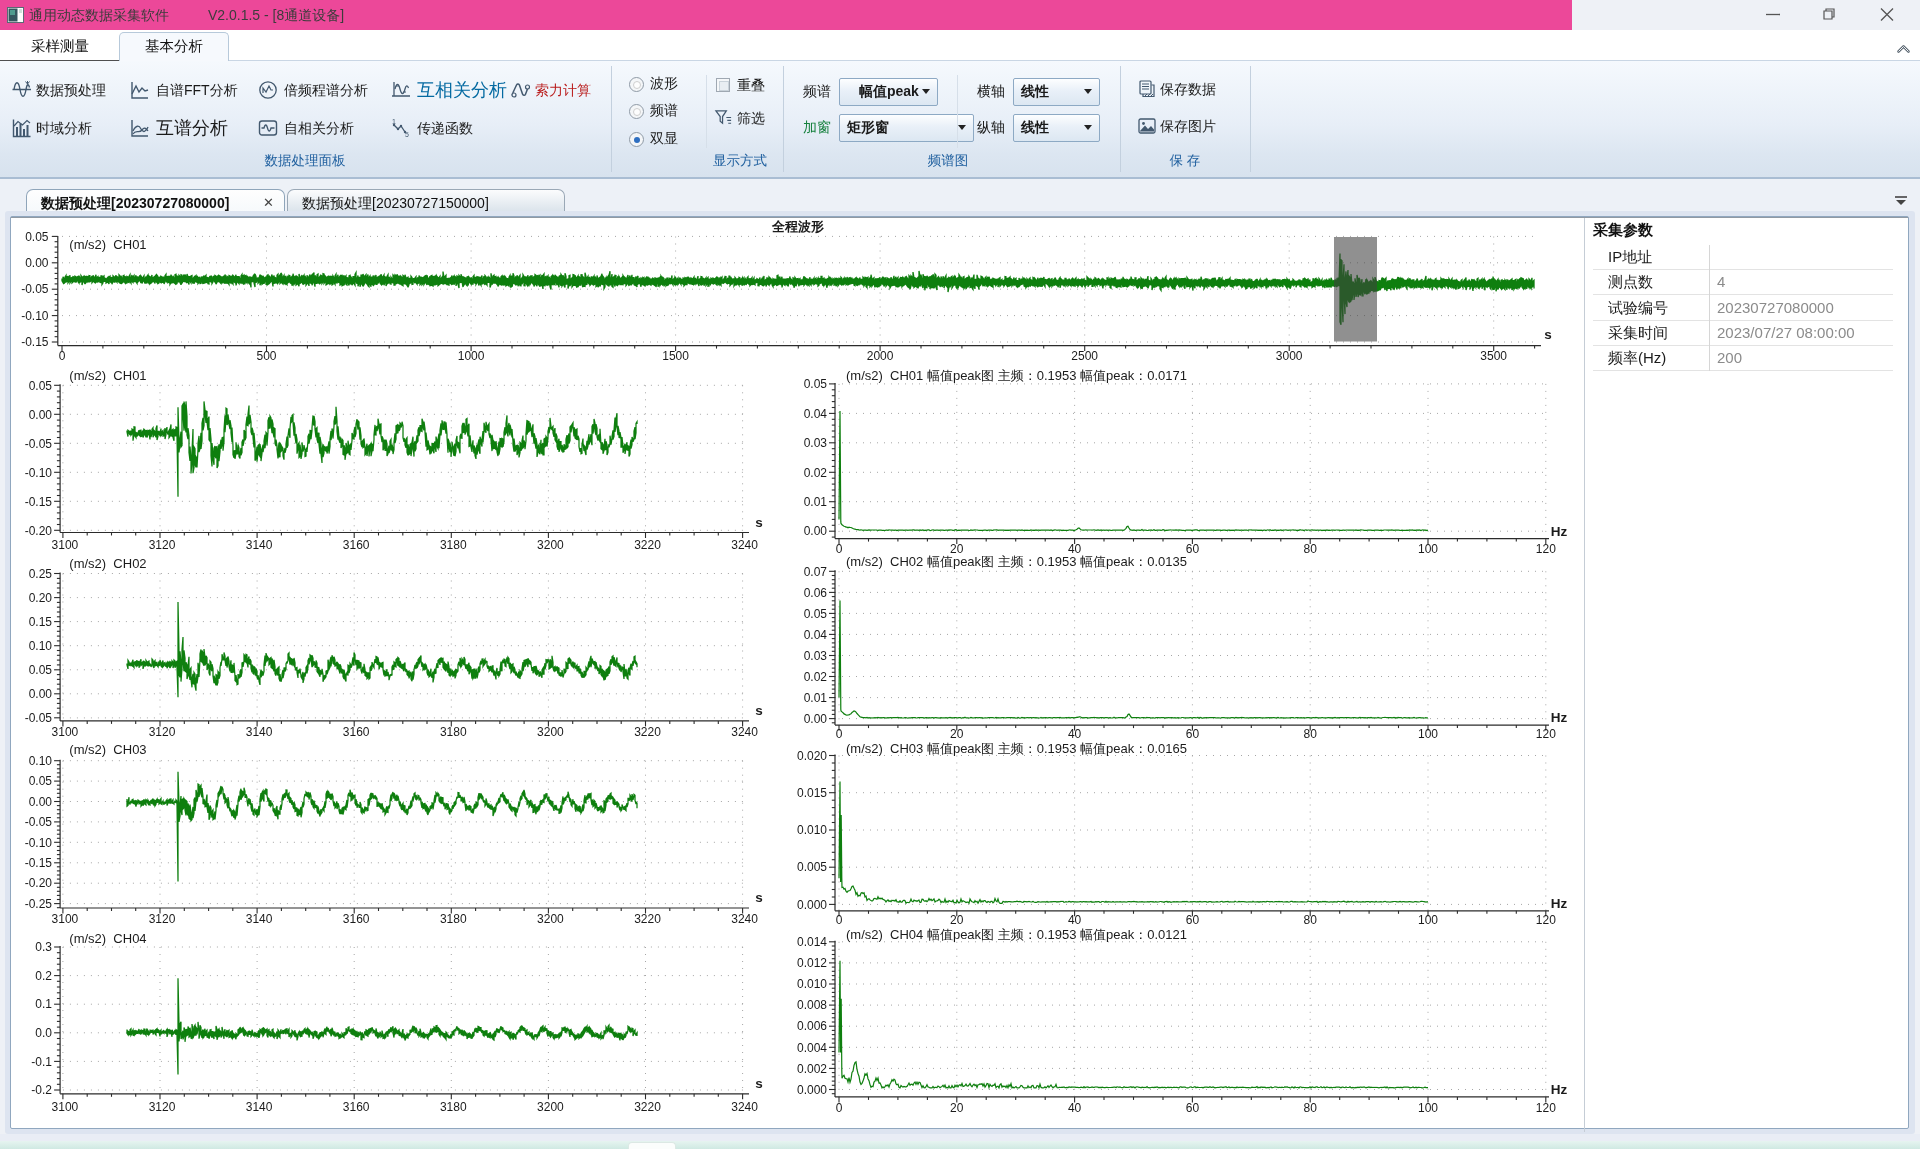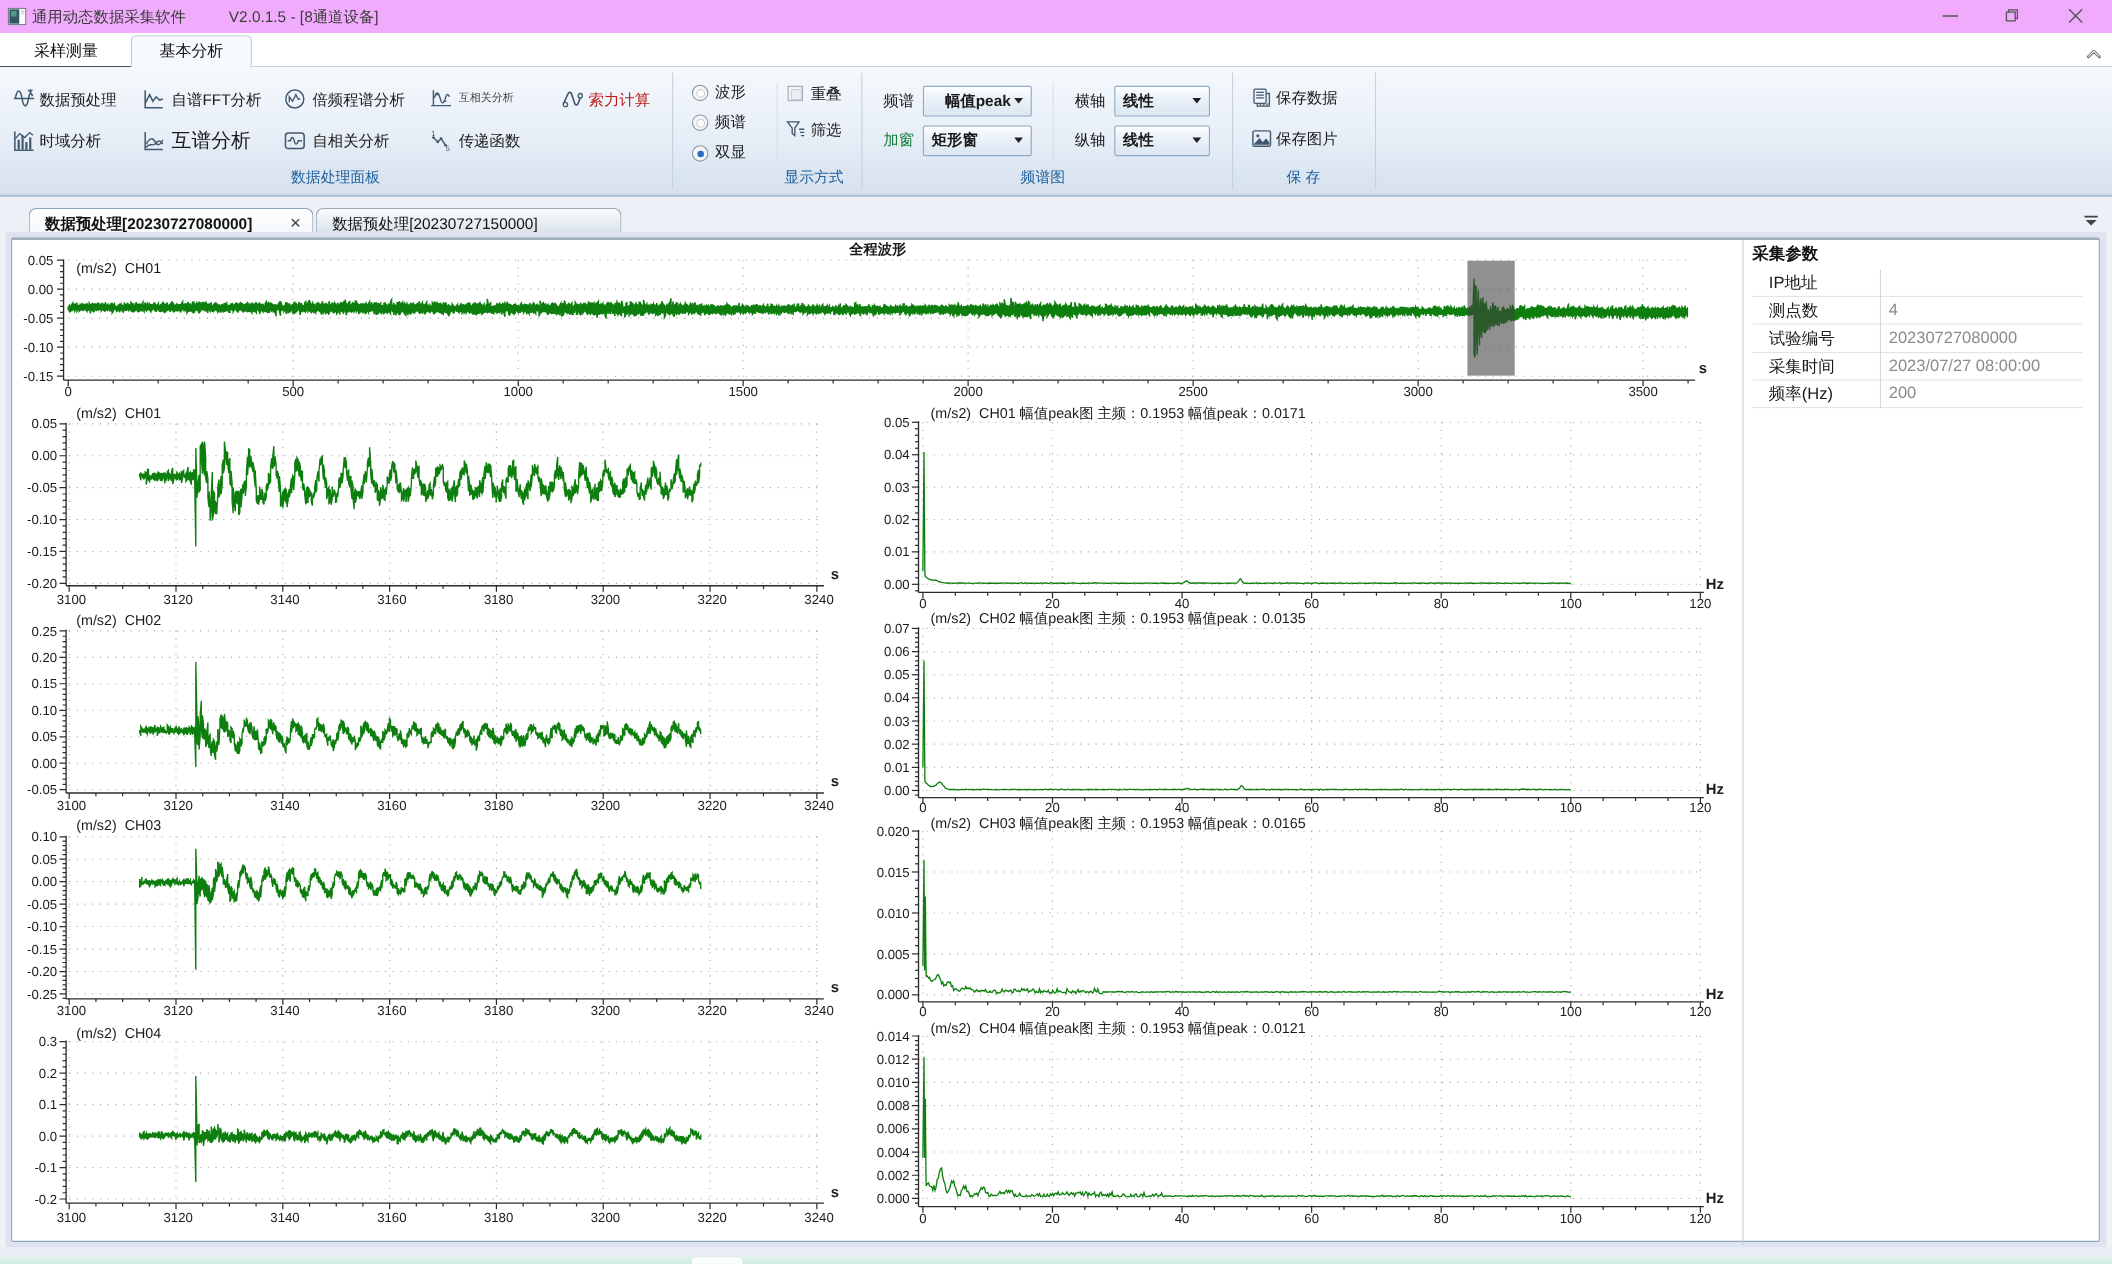--- a/index.html
+++ b/index.html
@@ -1,19 +1,19 @@
 <!DOCTYPE html>
 <html><head><meta charset="utf-8"><style>
 * { margin:0; padding:0; }
 body { width:1920px; height:1149px; overflow:hidden; position:relative;
        font-family:"Liberation Sans", sans-serif; background:#eef1f6; }
 </style></head>
 <body>
 
-<div style="position:absolute;left:0;top:0;width:1920px;height:30px;background:#f0abfc;border-bottom:2px solid #22c55e">
+<div style="position:absolute;left:0;top:0;width:1572px;height:30px;background:#ec4899;border-bottom:2px solid #22c55e">
   <svg style="position:absolute;left:7px;top:7px" width="17" height="16" viewBox="0 0 17 16">
     <rect x="0.5" y="0.5" width="16" height="15" fill="#fdfdfd" stroke="#5a6a74"></rect>
     <rect x="1.5" y="1.5" width="9" height="13" fill="#35565e"></rect>
     <rect x="3" y="3" width="5" height="5" fill="#4f9b8e"></rect>
     <rect x="12" y="2" width="3" height="4" fill="#cfe0da"></rect>
   </svg>
   <span style="position:absolute;left:29px;top:7px;font-size:14px;color:#3c3c3c">通用动态数据采集软件</span>
   <span style="position:absolute;left:208px;top:7px;font-size:14px;color:#3c3c3c">V2.0.1.5 - [8通道设备]</span>
   <svg style="position:absolute;left:1760px;top:6px" width="160" height="18" viewBox="0 0 160 18">
     <path d="M6 8.5 H20" stroke="#555" stroke-width="1.3"></path>
@@ -49,21 +49,21 @@
 <svg style="position:absolute;left:258px;top:80px" width="20" height="20" viewBox="0 0 20 20">
     <circle cx="10" cy="10" r="8.2" stroke="#42586e" stroke-width="1.3" fill="none"></circle>
     <path d="M5 13 V8 L8 12 L11 6 L13 10 H15" stroke="#42586e" stroke-width="1.2" fill="none"></path>
   </svg>
 <div style="position:absolute;left:284px;top:80px;height:20px;line-height:20px;font-size:14px;color:#1a1a1a;white-space:nowrap">倍频程谱分析</div>
 <svg style="position:absolute;left:391px;top:80px" width="20" height="20" viewBox="0 0 20 20">
     <path d="M3 2 V16 M1 16 H19" stroke="#42586e" stroke-width="1.3" fill="none"></path>
     <path d="M4 9 C5.5 3,7.5 3,9 9 C10.5 15,12.5 15,14 9 C15 5,16.5 5,17.5 8" stroke="#42586e" stroke-width="1.3" fill="none"></path>
     <path d="M5 6 h3 M12 12 h3" stroke="#42586e" stroke-width="1" fill="none"></path>
   </svg>
-<div style="position:absolute;left:417px;top:80px;height:20px;line-height:20px;font-size:10px;color:#404040;white-space:nowrap">互相关分析</div>
+<div style="position:absolute;left:417px;top:80px;height:20px;line-height:20px;font-size:18px;color:#0369a1;white-space:nowrap">互相关分析</div>
 <svg style="position:absolute;left:510px;top:80px" width="20" height="20" viewBox="0 0 20 20">
     <path d="M4 16 C2.5 16,2 14.5,2.8 13 L6.5 5 C7.3 3.5,9 3.7,9.5 5.2 L12.5 14 C13 15.6,14.7 15.8,15.5 14.3 L17.5 9" stroke="#42586e" stroke-width="1.5" fill="none"></path>
     <circle cx="4" cy="15" r="2" stroke="#42586e" stroke-width="1.2" fill="#eef3f9"></circle>
     <circle cx="17.5" cy="7" r="2" stroke="#42586e" stroke-width="1.2" fill="#eef3f9"></circle>
   </svg>
 <div style="position:absolute;left:535px;top:80px;height:20px;line-height:20px;font-size:14px;color:#b91c1c;white-space:nowrap">索力计算</div>
 <svg style="position:absolute;left:12px;top:118px" width="20" height="20" viewBox="0 0 20 20">
     <path d="M1.5 1.5 V18.5 H18.5" stroke="#42586e" stroke-width="1.4" fill="none"></path>
     <path d="M5 18 V9 M8.5 18 V5.5 M12 18 V11 M15.5 18 V7" stroke="#42586e" stroke-width="2" fill="none"></path>
     <path d="M2 8 L6 3.5 L10.5 7 L15 2.5 L18 5" stroke="#42586e" stroke-width="1.2" fill="none"></path>
@@ -115,21 +115,21 @@
   </svg>
 <div style="position:absolute;left:737px;top:110px;font-size:14px;color:#1a1a1a">筛选</div>
 <div style="position:absolute;left:627px;top:152px;width:140px;text-align:right;font-size:13.5px;color:#20609f">显示方式</div>
 <div style="position:absolute;left:783px;top:66px;width:1px;height:106px;background:#c3d0de"></div>
 <div style="position:absolute;left:803px;top:83px;font-size:14px;color:#1a1a1a">频谱</div>
 <div style="position:absolute;left:839px;top:78px;width:97px;height:26px;border:1px solid #8da9c4;border-radius:2px;background:linear-gradient(#fdfeff,#e9f0f8 45%,#dce7f2);">
     <span style="position:absolute;left:19px;top:4px;font-size:14px;font-weight:bold;color:#1a1a1a">幅值peak</span>
     <span style="position:absolute;right:7px;top:10px;width:0;height:0;border-left:4.5px solid transparent;border-right:4.5px solid transparent;border-top:5.5px solid #222"></span>
   </div>
 <div style="position:absolute;left:803px;top:119px;font-size:14px;color:#15803d">加窗</div>
-<div style="position:absolute;left:839px;top:114px;width:97px;height:26px;border:1px solid #8da9c4;border-radius:2px;background:linear-gradient(#fdfeff,#e9f0f8 45%,#dce7f2);">
+<div style="position:absolute;left:839px;top:114px;width:97px;height:26px;border:1px solid #8da9c4;border-radius:2px;background:linear-gradient(#fdfeff,#e9f0f8 45%,#dce7f2);padding-left:36px;">
     <span style="position:absolute;left:7px;top:4px;font-size:14px;font-weight:bold;color:#1a1a1a">矩形窗</span>
     <span style="position:absolute;right:7px;top:10px;width:0;height:0;border-left:4.5px solid transparent;border-right:4.5px solid transparent;border-top:5.5px solid #222"></span>
   </div>
 <div style="position:absolute;left:957px;top:75px;width:1px;height:73px;background:#d6dfe9"></div>
 <div style="position:absolute;left:977px;top:83px;font-size:14px;color:#1a1a1a">横轴</div>
 <div style="position:absolute;left:1013px;top:78px;width:85px;height:26px;border:1px solid #8da9c4;border-radius:2px;background:linear-gradient(#fdfeff,#e9f0f8 45%,#dce7f2);">
     <span style="position:absolute;left:7px;top:4px;font-size:14px;font-weight:bold;color:#1a1a1a">线性</span>
     <span style="position:absolute;right:7px;top:10px;width:0;height:0;border-left:4.5px solid transparent;border-right:4.5px solid transparent;border-top:5.5px solid #222"></span>
   </div>
 <div style="position:absolute;left:977px;top:119px;font-size:14px;color:#1a1a1a">纵轴</div>

